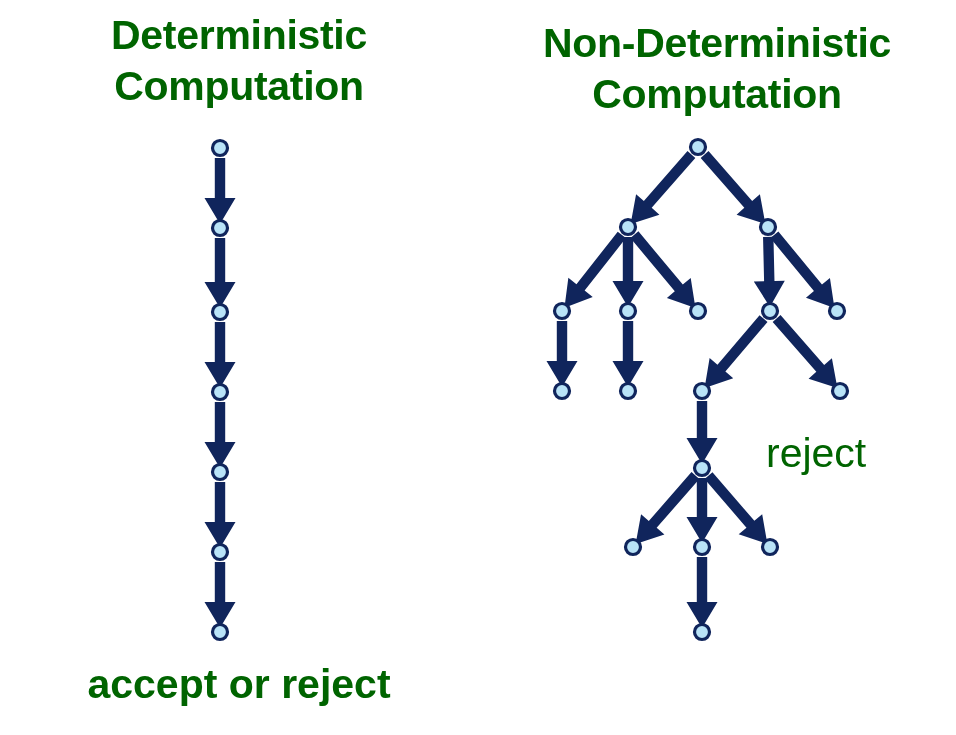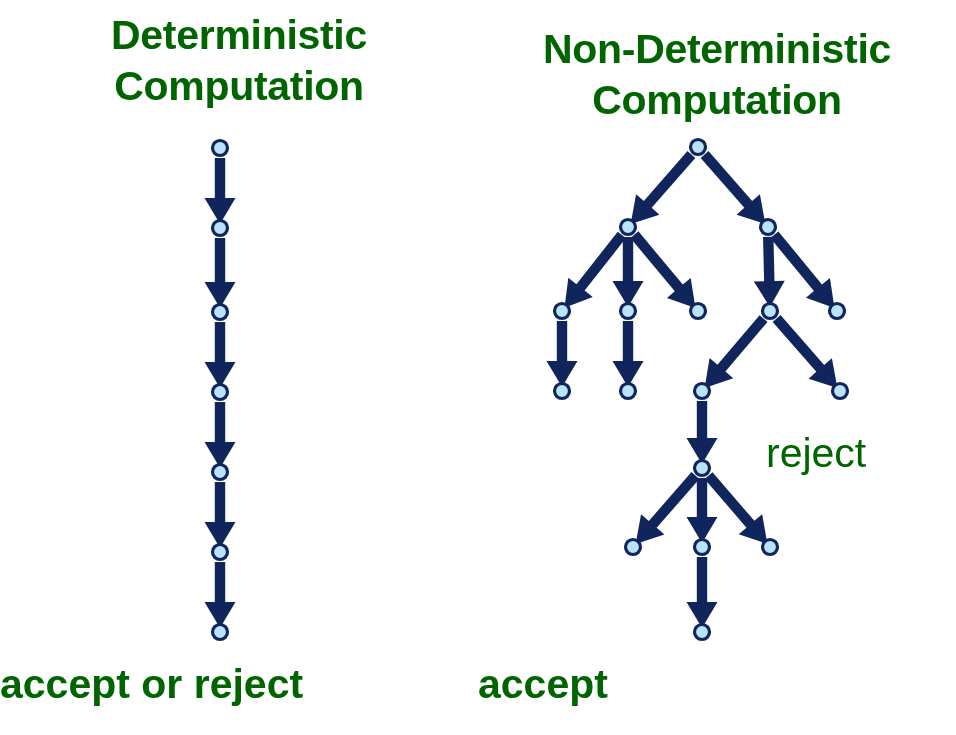--- a/index.html
+++ b/index.html
@@ -33,26 +33,27 @@
     width: 100%;
     text-align: center;
     color: #006400;
     font-weight: bold;
     font-size: 41px;
     line-height: 51px;
     letter-spacing: -0.3px;
     white-space: pre-line;
   }
   #title-deterministic { top: 10px; }
-  #title-nondeterministic { top: 24px; }
+  #title-nondeterministic { top: 18px; }
 
   .bottom-label {
     position: absolute;
     left: 0;
     width: 100%;
+    text-align: center;
     color: #006400;
     font-weight: bold;
     font-size: 41px;
     line-height: 48px;
   }
   #label-deterministic { top: 660px; }
   #label-nondeterministic { top: 660px; }
 
   .side-label {
     position: absolute;
@@ -139,18 +140,17 @@
 
   <div class="panel" id="panel-deterministic">
     <div class="title" id="title-deterministic">Deterministic
 Computation</div>
     <div class="bottom-label" id="label-deterministic">accept or reject</div>
   </div>
 
   <div class="panel" id="panel-nondeterministic">
     <div class="title" id="title-nondeterministic">Non-Deterministic
 Computation</div>
-    <div class="bottom-label" id="label-nondeterministic">accept</div>
   </div>
 
   <div class="side-label" id="label-reject">reject</div>
 
 </div>
 
 </body></html>

